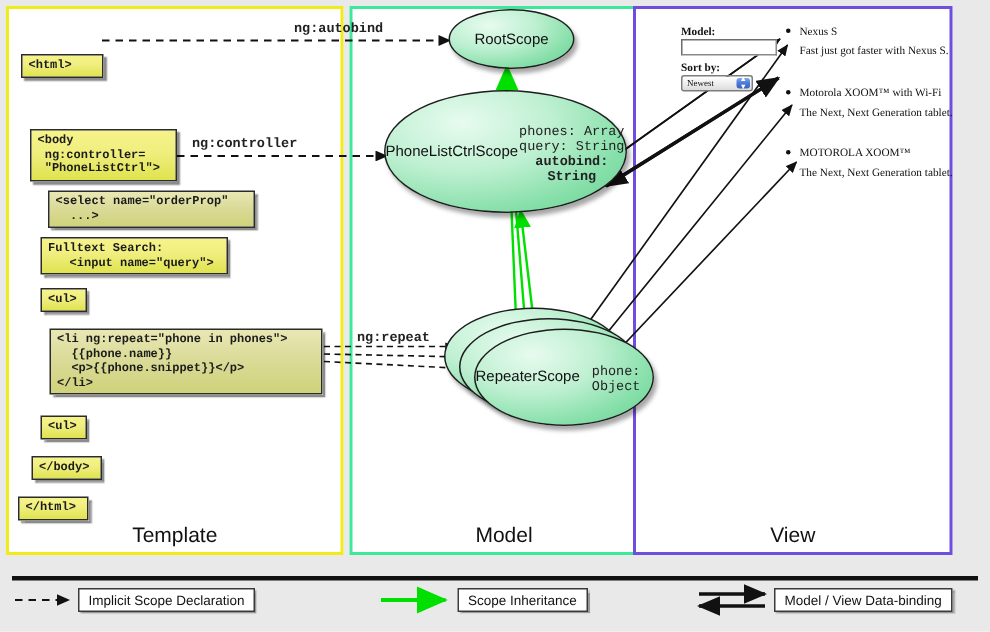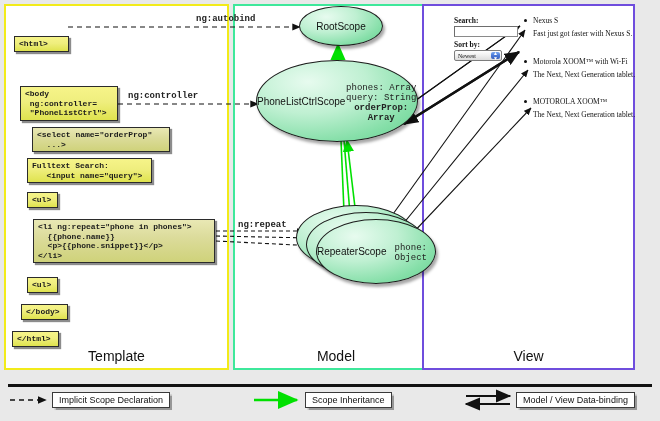--- a/index.html
+++ b/index.html
@@ -187,35 +187,35 @@
     <div class="t1">Root</div>
     <div class="t1">Scope</div>
   </div>
 
   <div class="ell" id="phonelistctrl-scope" style="left:256px;top:60px;width:160px;height:80px;">
     <div class="t1">PhoneListCtrl</div>
     <div class="t1">Scope</div>
     <div class="props">
       <div class="mono">phones: Array</div>
       <div class="mono">query: String</div>
-      <div class="mono b">orderProp: Array</div>
+      <div class="mono b">autobind: String</div>
     </div>
   </div>
 
   <div class="ell" id="repeater-scope-back2" style="left:296px;top:205px;width:118px;height:63px;"></div>
   <div class="ell" id="repeater-scope-back1" style="left:306px;top:212px;width:118px;height:63px;"></div>
   <div class="ell" id="repeater-scope" style="left:316px;top:219px;width:118px;height:63px;">
     <div class="t1">Repeater</div>
     <div class="t1">Scope</div>
     <div class="props">
       <div class="mono">phone: Object</div>
     </div>
   </div>
 
-  <div class="v-label" style="left:454px;top:16px;">Search:</div>
+  <div class="v-label" style="left:454px;top:16px;">Model:</div>
   <input class="v-input" style="left: 454px; top: 26px; width: 64px; height: 11px; font-size: 7px; padding: 0px 2px;" value="">
 
   <div class="v-label" style="left:454px;top:40px;">Sort by:</div>
   <div class="v-select" style="left:454px;top:50px;width:48px;">
     <span>Newest</span>
     <span class="arrowbtn">▲<br>▼</span>
   </div>
 
   <div class="v-list">
     <div class="v-item" style="left:524px;top:16px;">

